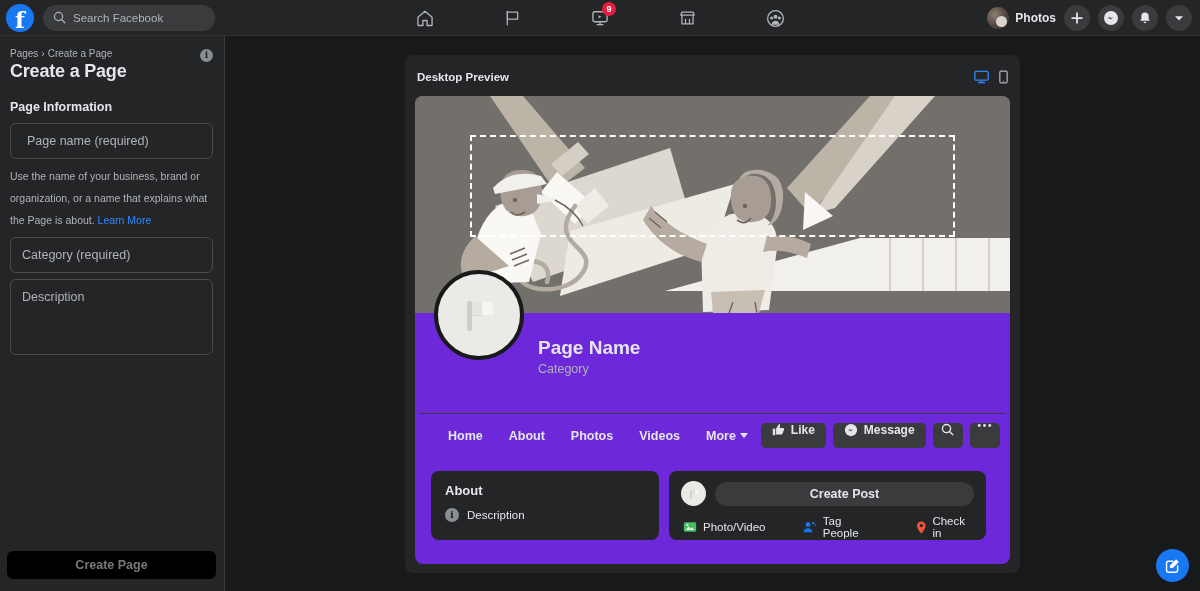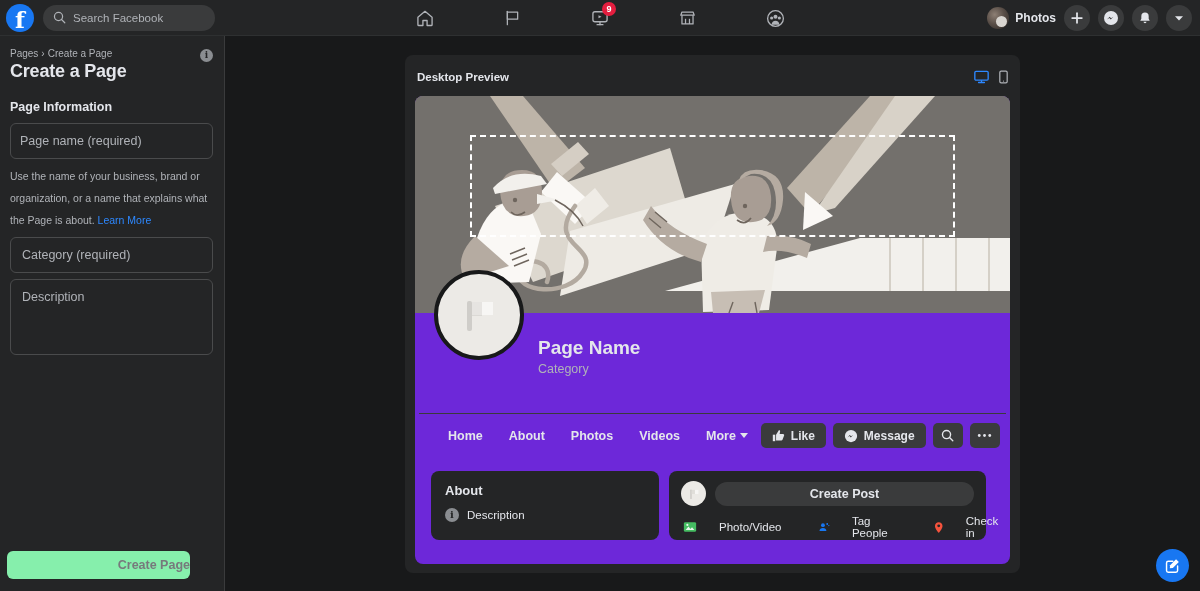--- a/index.html
+++ b/index.html
@@ -87,35 +87,34 @@
     font-family: "DejaVu Serif", serif; cursor: pointer;
   }
   .sect-h { color: #e4e6eb; font-size: 12.5px; font-weight: bold; margin: 18px 0 9px 0; }
   .fld {
     width: 203px; background: #3a3b3c00; border: 1px solid #4a4b4c;
     border-radius: 6px; color: #b0b3b8; font-size: 12.5px;
     font-family: "Liberation Sans", sans-serif; padding: 10px 11px; outline: none;
     display: block;
   }
   .fld::placeholder { color: #b0b3b8; }
-  .fld.name { height: 36px; padding: 0 9px; }
+  .fld.name { height: 36px; padding: 0 16px; }
   .fld.cat  { height: 36px; padding: 0 11px; margin-top: 6px; }
   .fld.desc { height: 76px; margin-top: 6px; padding: 10px 11px; resize: none; }
   .hint { color: #b0b3b8; font-size: 10.5px; line-height: 22px; margin-top: 6px; }
   .hint a { color: #2d88ff; text-decoration: none; }
   .bottomnote {
     position: absolute; left: 10px; bottom: 52px; width: 205px;
     color: #b0b3b8; font-size: 10.5px; line-height: 14px;
   }
   .createbtn {
-    position: absolute; left: 7px; bottom: 12px; width: 183px; height: 28px;
-    background: #86efac; color: #77797c; border: 0; border-radius: 6px;
+    position: absolute; left: 7px; bottom: 12px; width: 209px; height: 28px;
+    background: #000000; color: #77797c; border: 0; border-radius: 6px;
     font-size: 12.5px; font-weight: bold; font-family: "Liberation Sans", sans-serif;
     cursor: default;
-    text-align: right;
   }
 
   
   .previewwrap {
     position: absolute; left: 405px; top: 55px; width: 615px; height: 518px;
     background: #242526; border-radius: 8px; padding: 10px;
   }
   .pvhead { display: flex; align-items: center; height: 24px; padding: 0 2px; }
   .pvhead .lbl { color: #e4e6eb; font-size: 11.5px; font-weight: bold; }
   .pvhead .sw { margin-left: auto; display: flex; gap: 10px; align-items: center; }
@@ -144,21 +143,21 @@
     position: relative; height: 44px; border-top: 1px solid #3a3b3c;
     display: flex; align-items: center; padding: 0 16px; margin: 0 4px;
   }
   .tab { color: #e4e6eb; font-size: 12.5px; font-weight: bold; padding: 0 13px; cursor: pointer; }
   .tab.more { display: flex; align-items: center; gap: 4px; }
   .caret { width: 0; height: 0; border-left: 4px solid transparent; border-right: 4px solid transparent; border-top: 5px solid #e4e6eb; }
   .actions { margin-left: auto; display: flex; gap: 7px; align-items: center; }
   .abtn {
     height: 25px; background: #3a3b3c; border: 0; border-radius: 5px;
     color: #e4e6eb; font-size: 12px; font-weight: bold; padding: 0 11px;
-    display: flex; align-items: center; gap: 6px; cursor: pointer;
+    display: flex; align-items: flex-start; gap: 6px; cursor: pointer;
     font-family: "Liberation Sans", sans-serif;
   }
   .abtn.sq { width: 30px; padding: 0; justify-content: center; }
 
   .contentrow { display: flex; gap: 10px; padding: 14px 16px 0 16px; }
   .card { background: #242526; border-radius: 8px; }
   .about { width: 228px; height: 69px; padding: 12px 14px; }
   .about .t { color: #e4e6eb; font-size: 13px; font-weight: bold; }
   .about .r { display: flex; align-items: center; gap: 8px; margin-top: 10px; }
   .about .r .tx { color: #e4e6eb; font-size: 11.5px; }
@@ -169,21 +168,21 @@
   .post { width: 317px; height: 69px; padding: 10px 12px; }
   .postrow1 { display: flex; align-items: center; gap: 9px; }
   .pavatar { width: 25px; height: 25px; border-radius: 50%; background: #eceae6; flex: none;
              display: flex; align-items: center; justify-content: center; }
   .postbox {
     flex: 1; height: 24px; background: #3a3b3c; border-radius: 14px;
     display: flex; align-items: center; justify-content: center;
     color: #e4e6eb; font-size: 12.5px; font-weight: bold; cursor: pointer;
   }
   .postrow2 { display: flex; align-items: center; margin-top: 9px; padding: 0 2px; }
-  .pact { display: flex; align-items: center; gap: 22px; cursor: pointer; }
+  .pact { display: flex; align-items: center; gap: 6px; cursor: pointer; }
   .pact .lab { color: #e4e6eb; font-size: 11.5px; }
   .pact.a2 { margin-left: 38px; }
   .pact.a3 { margin-left: 42px; }
 
   .fab {
     position: absolute; right: 11px; bottom: 9px; width: 33px; height: 33px;
     border-radius: 50%; background: #1877f2; display: flex;
     align-items: center; justify-content: center; cursor: pointer; border: 0;
   }
 </style>

